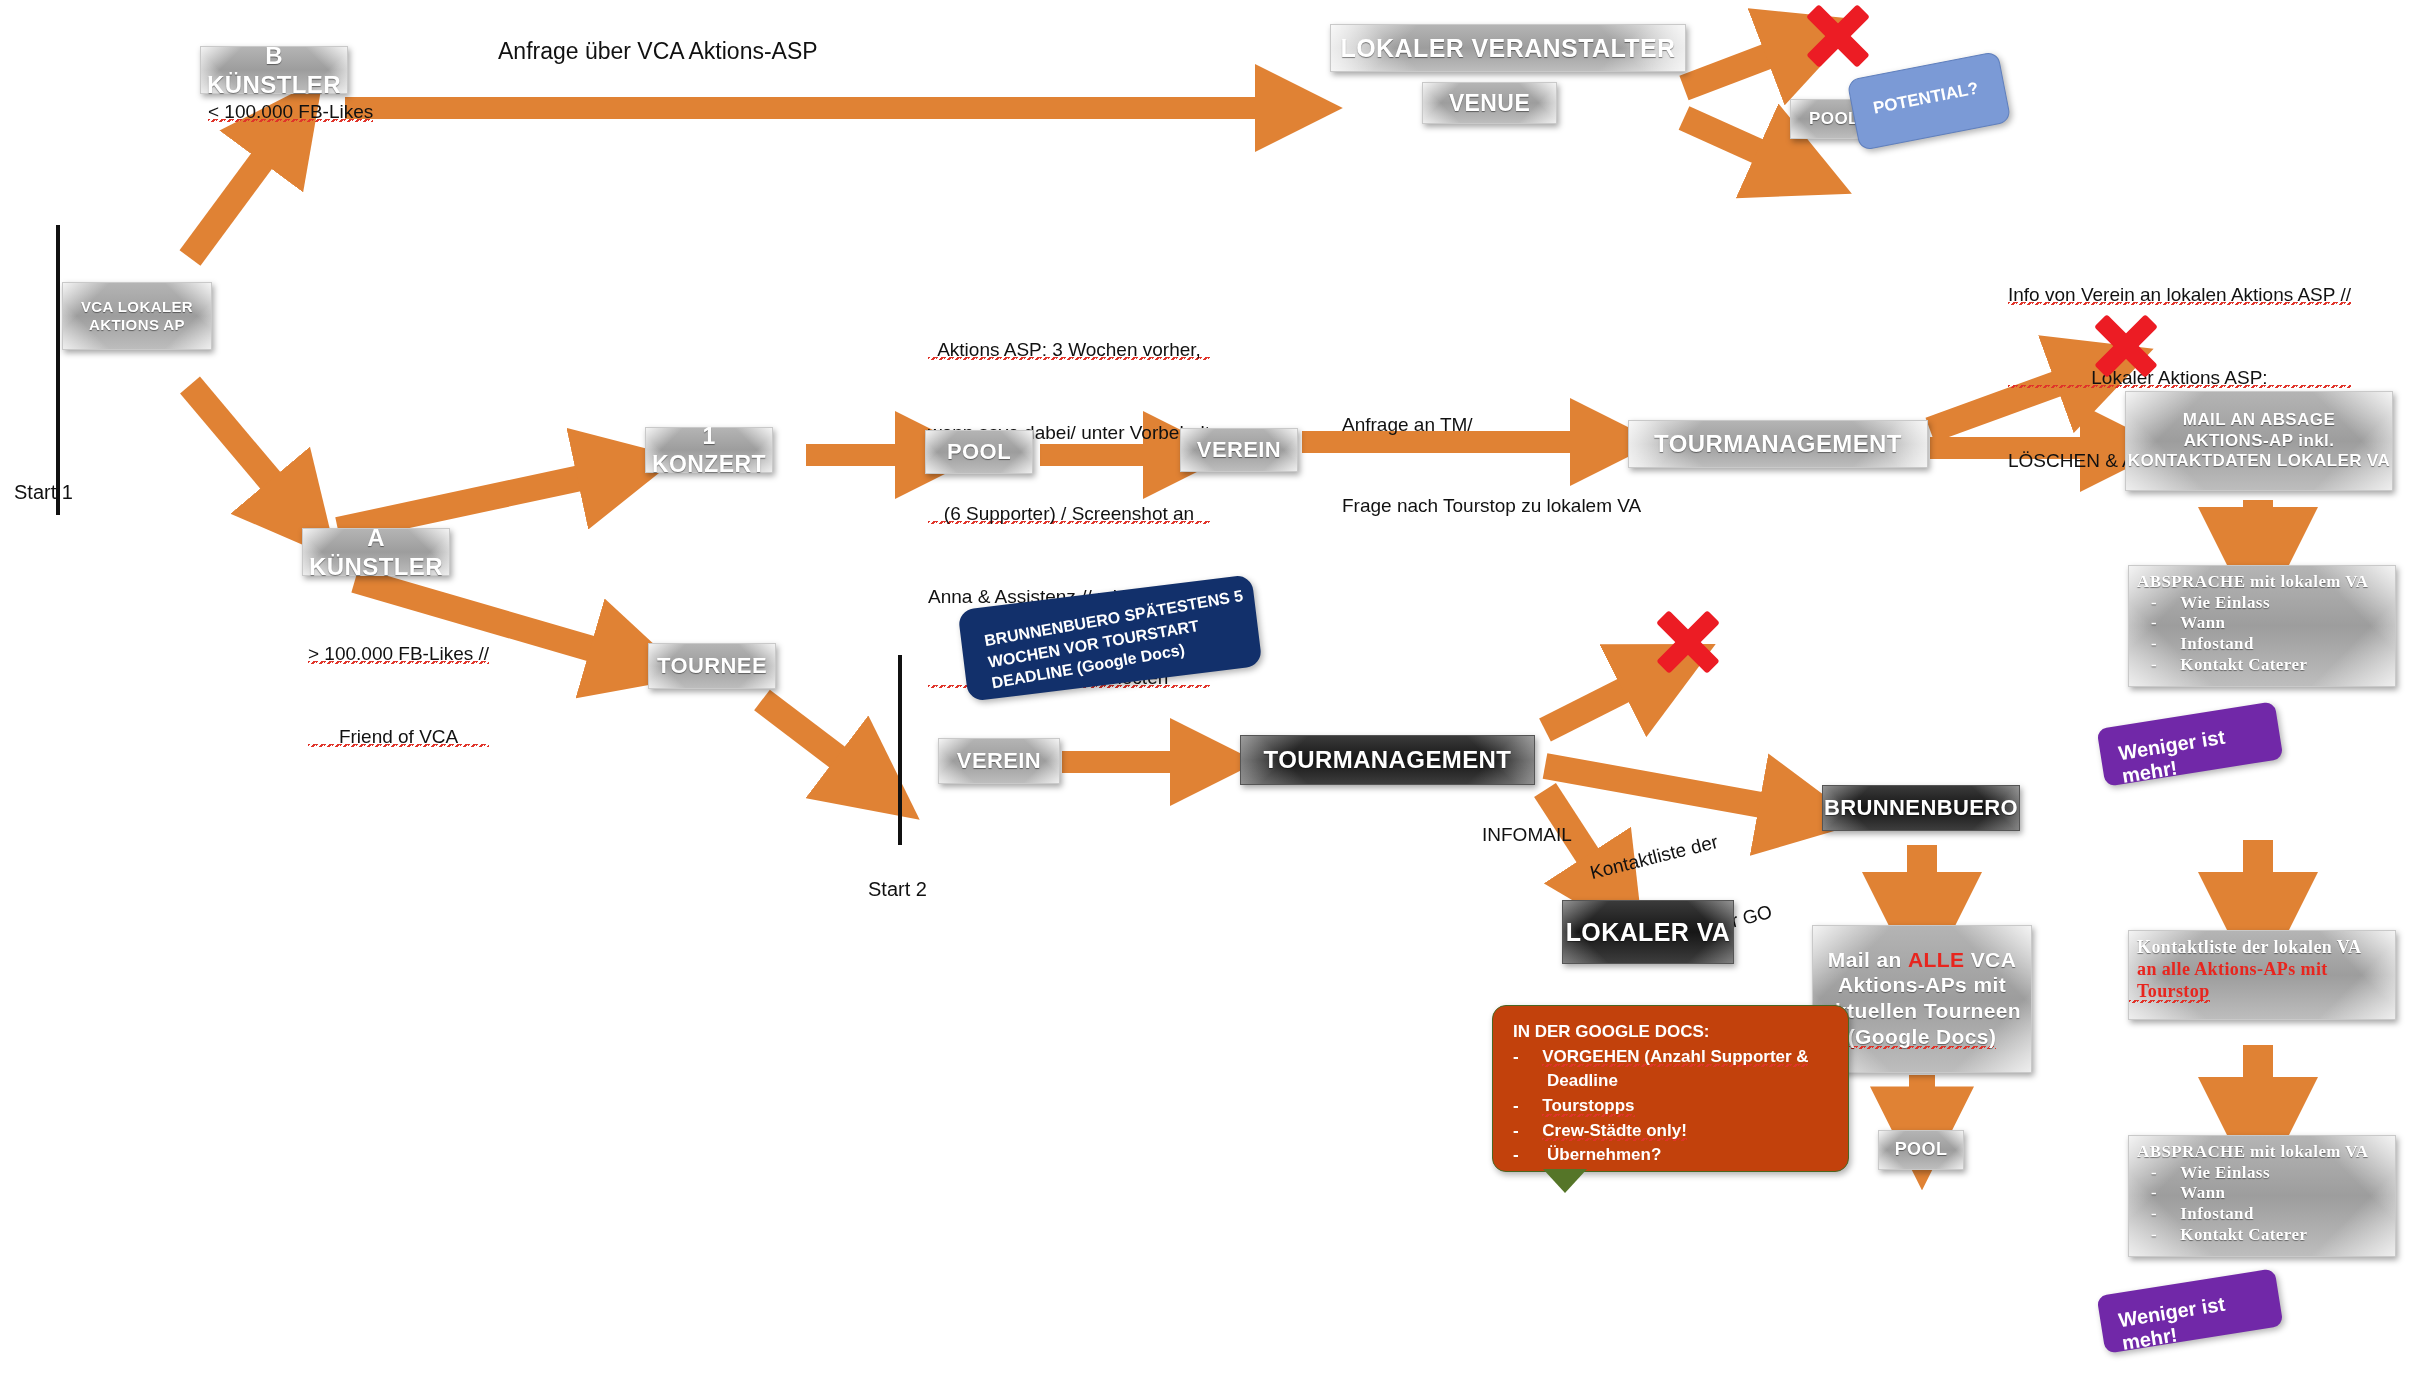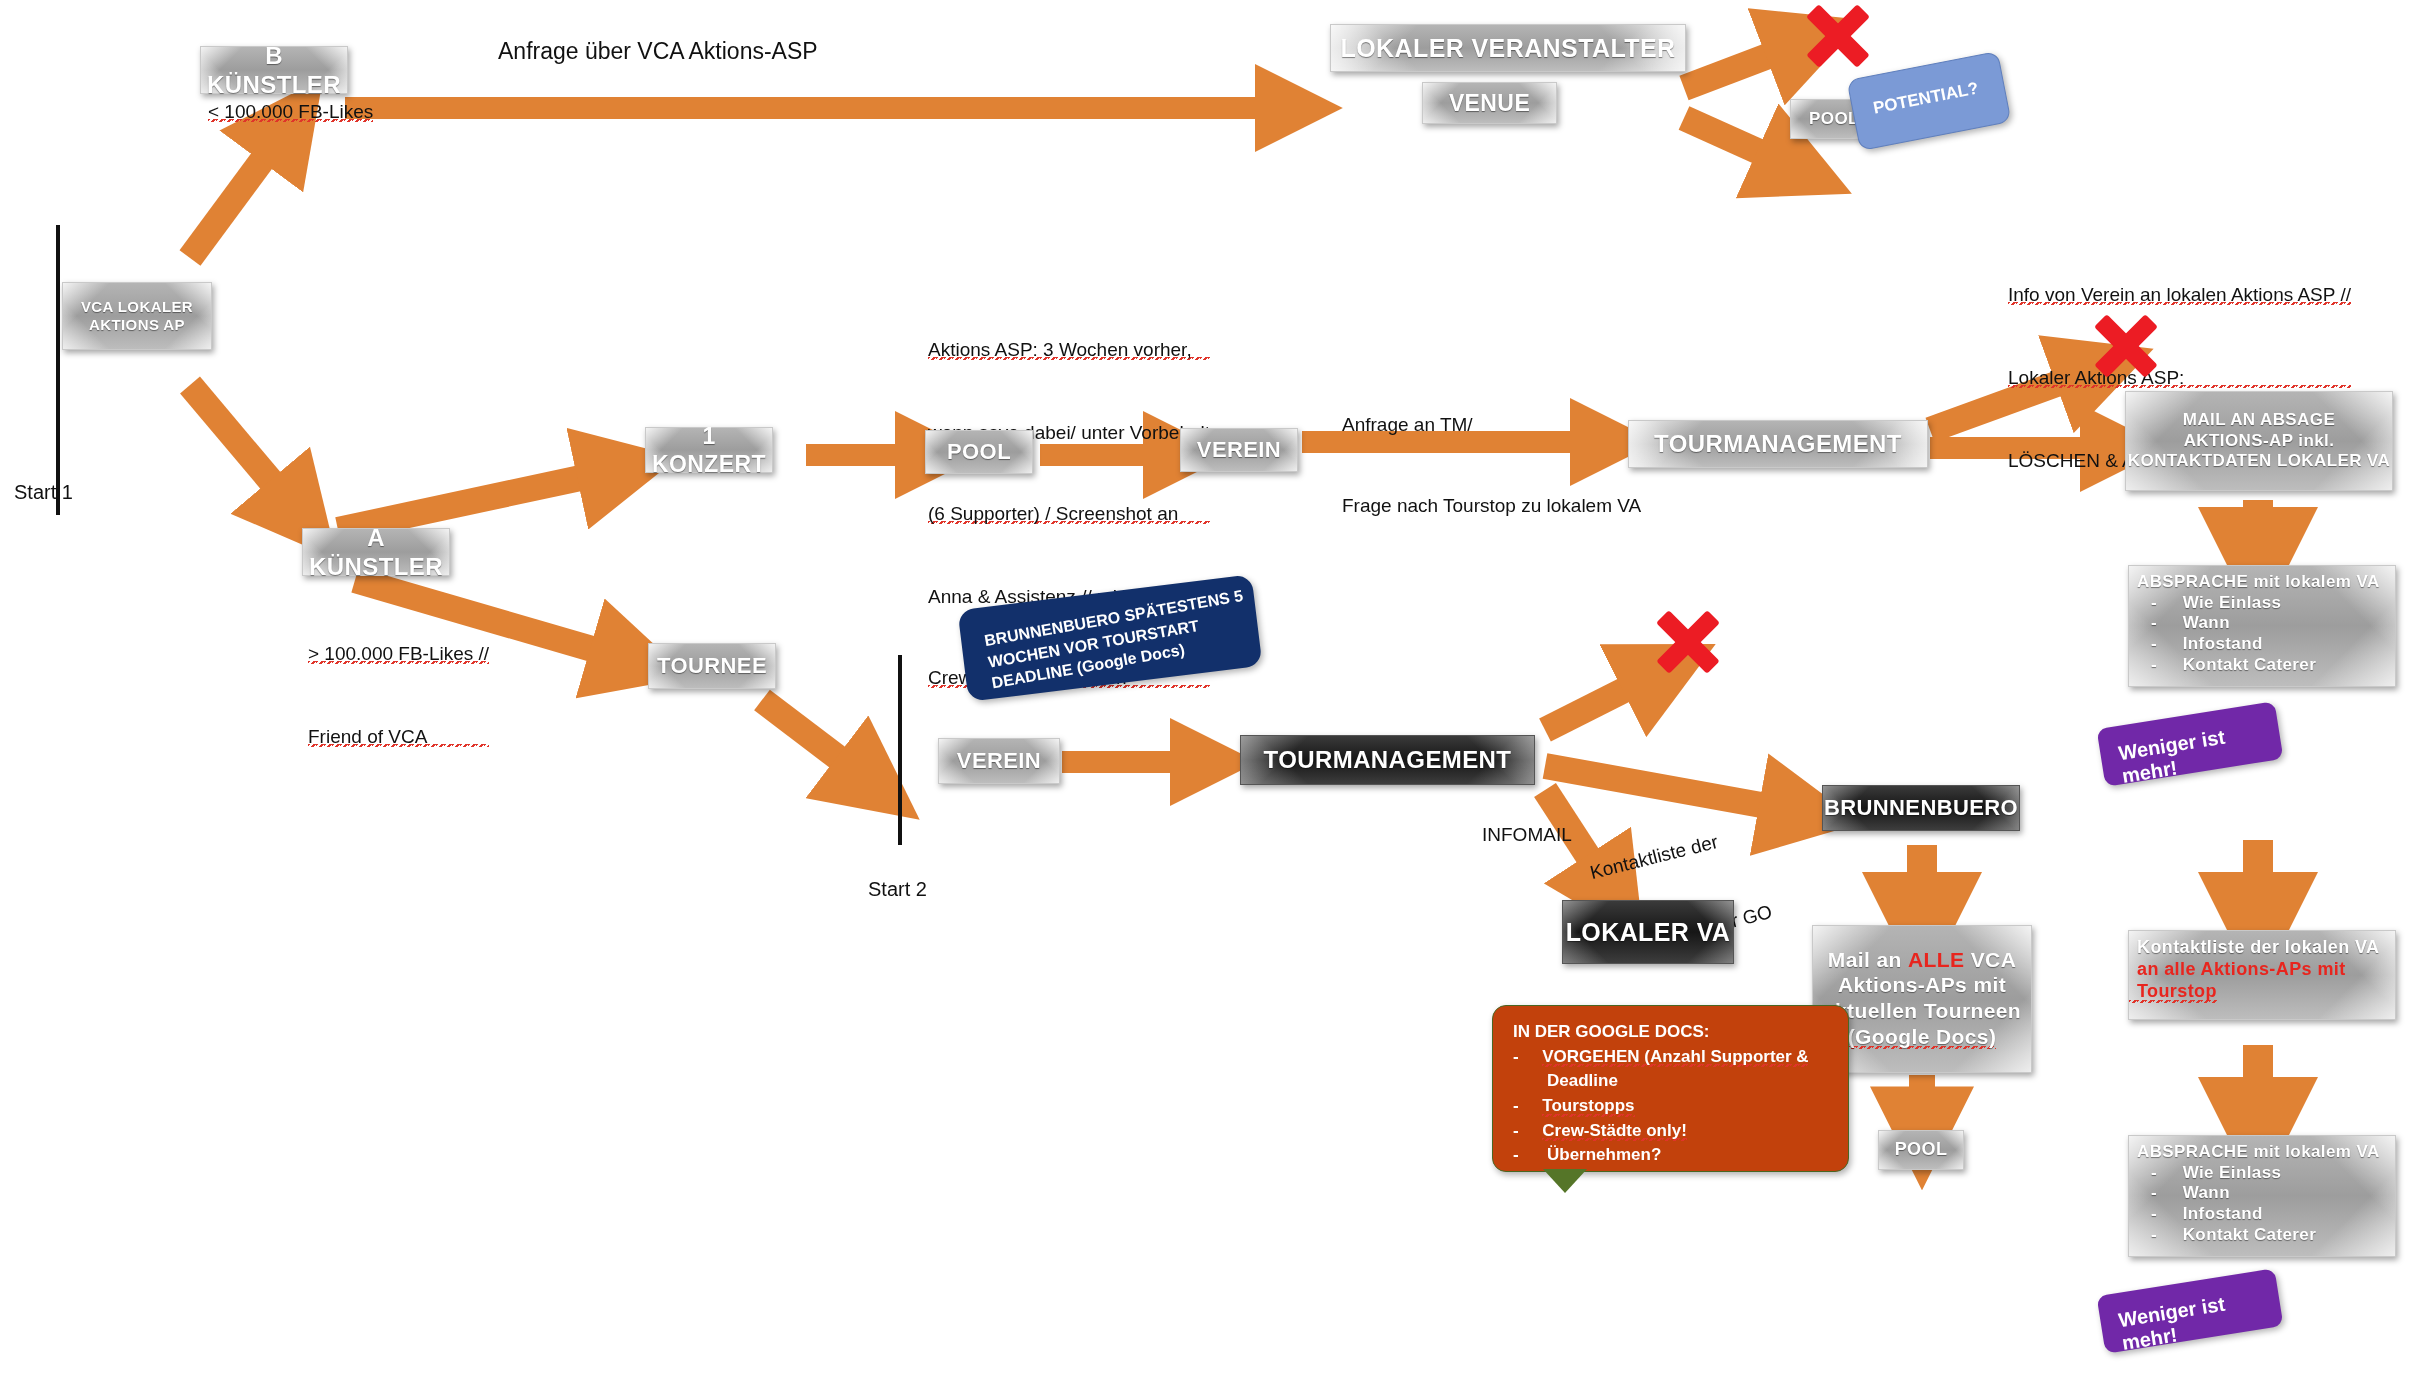--- a/index.html
+++ b/index.html
@@ -24,30 +24,30 @@
   .box.dark{
        background:
          linear-gradient(135deg, rgba(255,255,255,.45) 0%, rgba(255,255,255,0) 20%),
          linear-gradient(-135deg, rgba(255,255,255,.45) 0%, rgba(255,255,255,0) 20%),
          linear-gradient(45deg, rgba(255,255,255,.35) 0%, rgba(255,255,255,0) 20%),
          linear-gradient(-45deg, rgba(255,255,255,.35) 0%, rgba(255,255,255,0) 20%),
          linear-gradient(180deg,#3a3a3a 0%,#161616 50%,#3d3d3d 100%);
        border:1px solid #555;}
   .box .ln{display:block;}
   .box.left{align-items:flex-start;text-align:left;}
-  .box.left .ln{padding-left:8px;}
+  .box.left .ln{padding-left:8px;font-family:Liberation Serif, serif;}
   .redtx{color:#e8251e;font-weight:700;text-shadow:none;}
 
   
   .txt{position:absolute;color:#111;font-size:19px;line-height:1.42;white-space:pre;}
   .txt.big{font-size:20px;}
   .sqg{ background-image:
         repeating-linear-gradient(135deg,#e0342a 0 2px,transparent 2px 4px);
         background-position:0 1.05em;background-size:8px 3px;background-repeat:repeat-x;
-        padding-bottom:2px;}
+        padding-bottom:2px;text-align:center;}
 
   
   .callout{position:absolute;color:#fff;font-weight:700;box-shadow:2px 3px 6px rgba(0,0,0,.3);}
   .c-blue{background:#7b9ad6;border:1px solid #5f7fbd;border-radius:12px;}
   .c-navy{background:#12306b;border-radius:16px;}
   .c-purple{background:#7128a8;border-radius:10px;}
   .c-green{background:#c2410c;border:1px solid #4a6622;border-radius:14px;}
 
   
   .vbar{position:absolute;background:#111;width:4px;}

